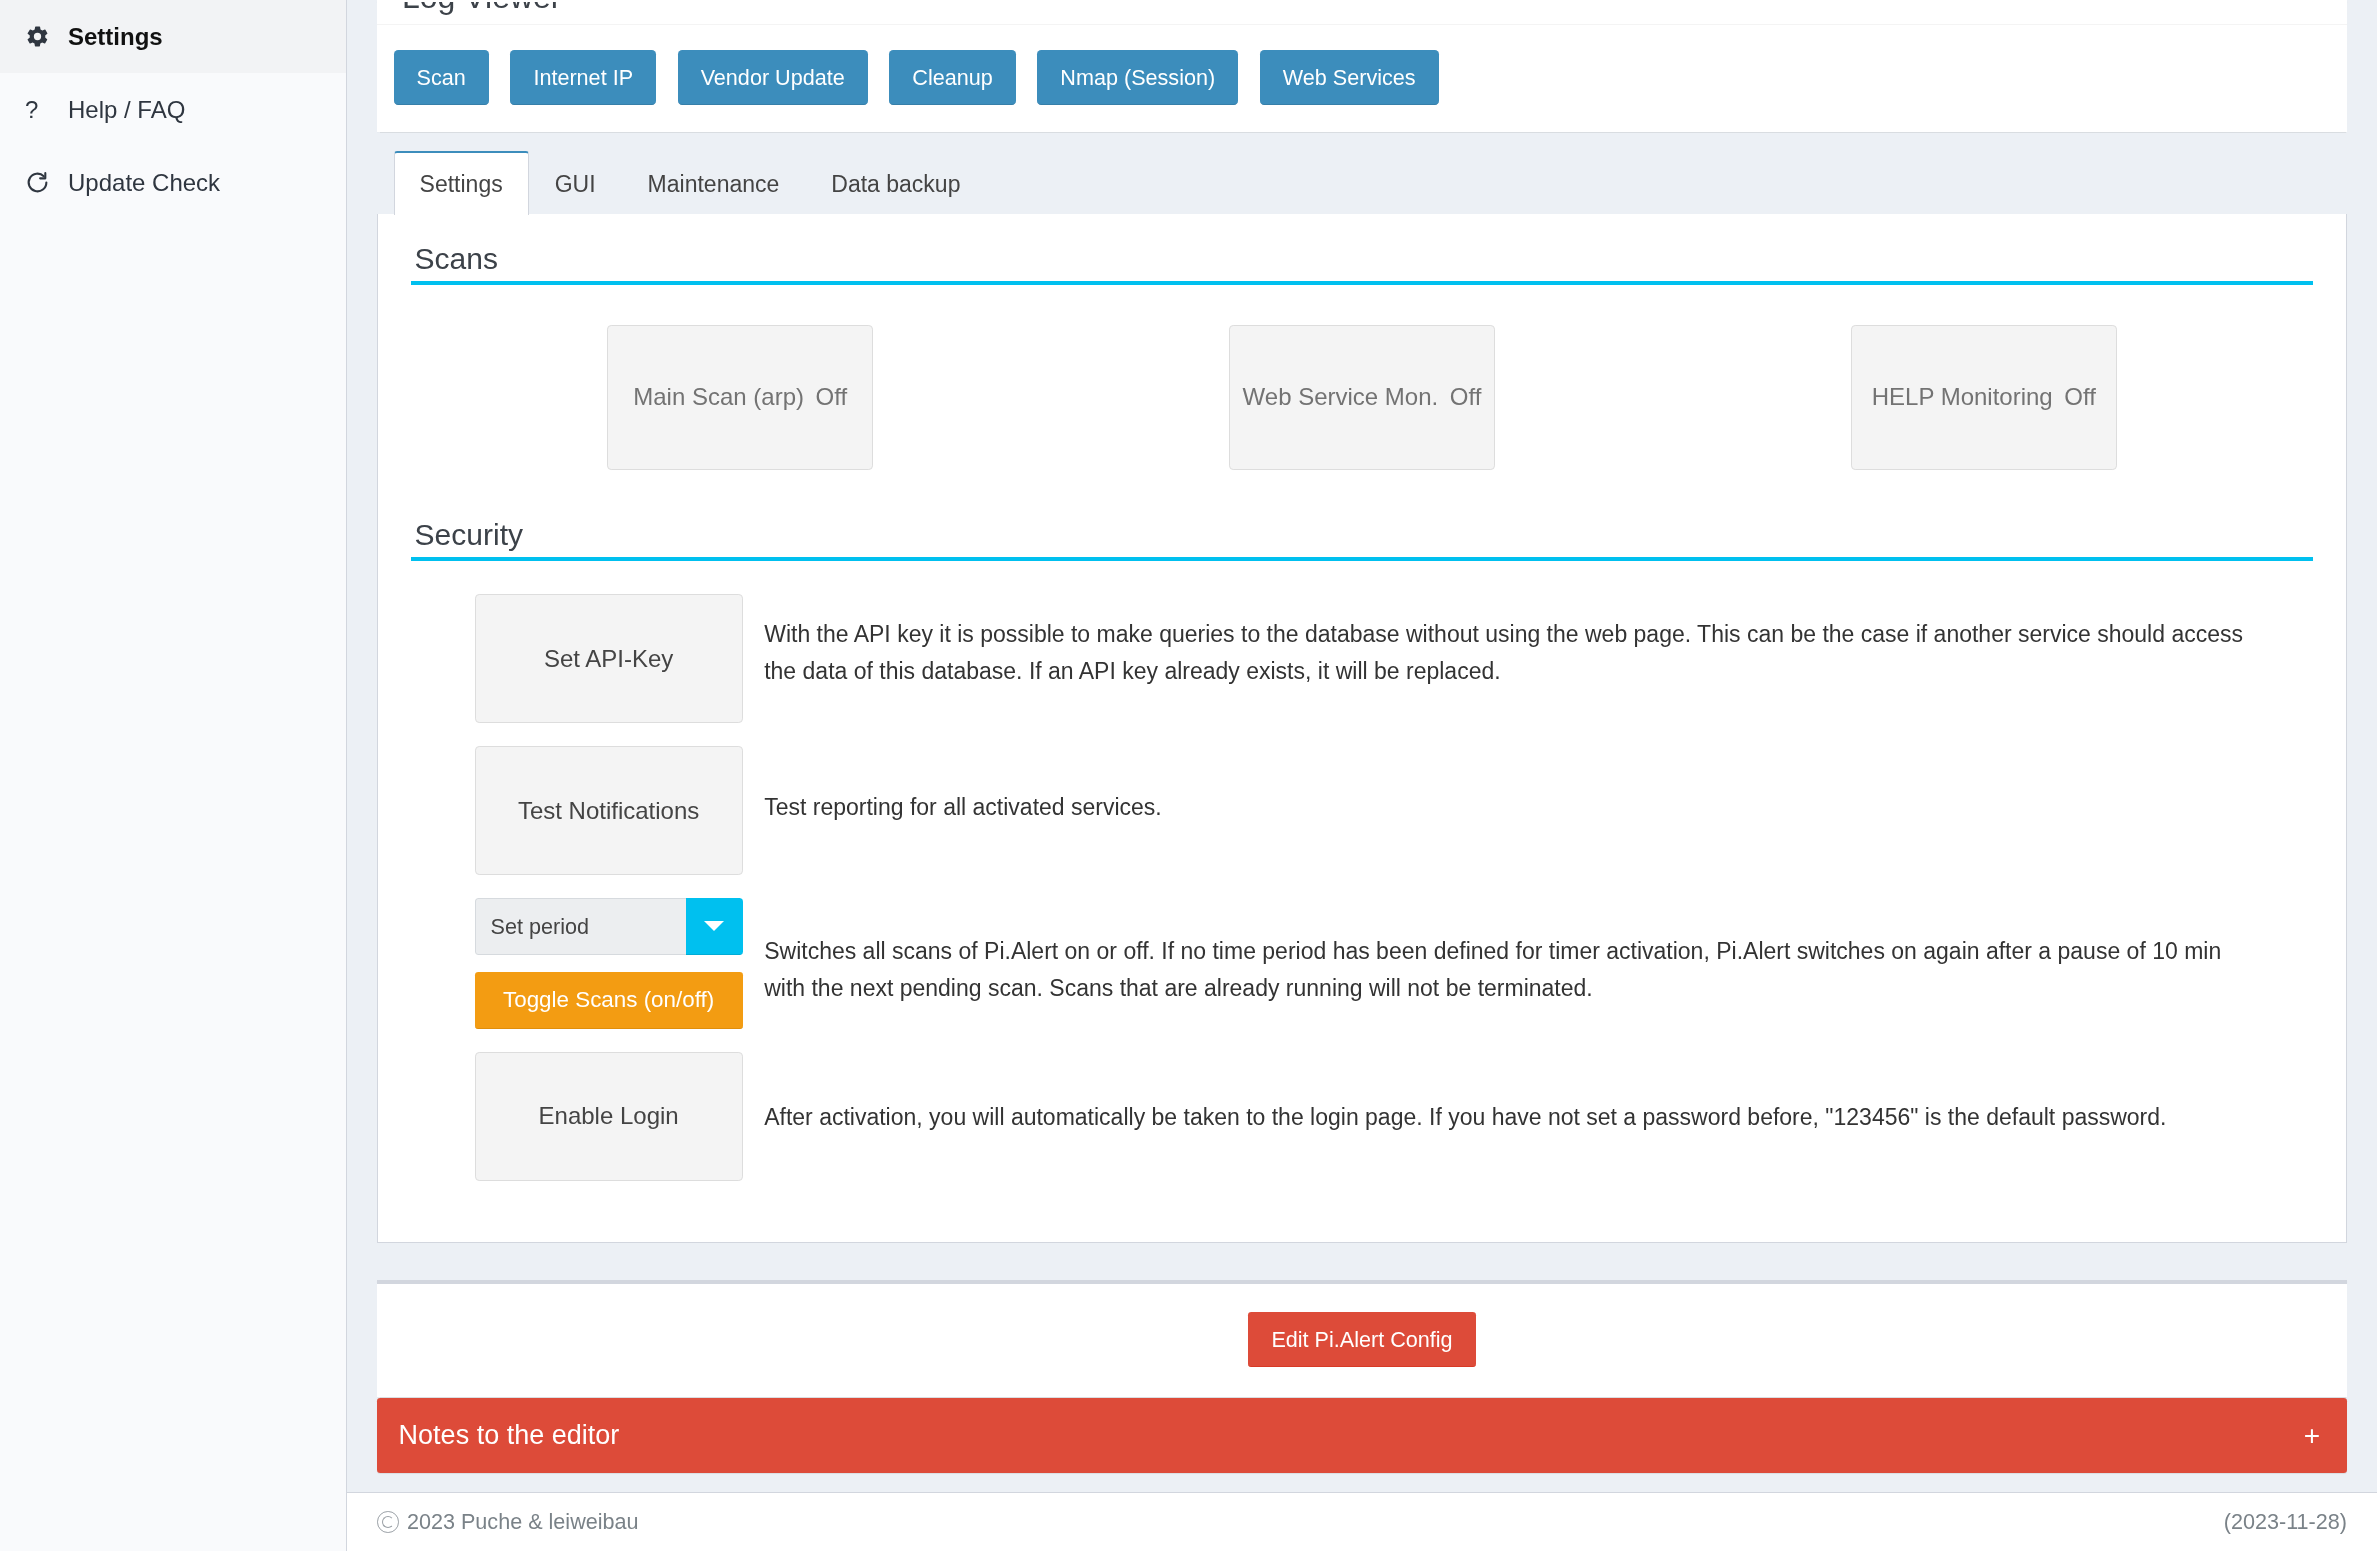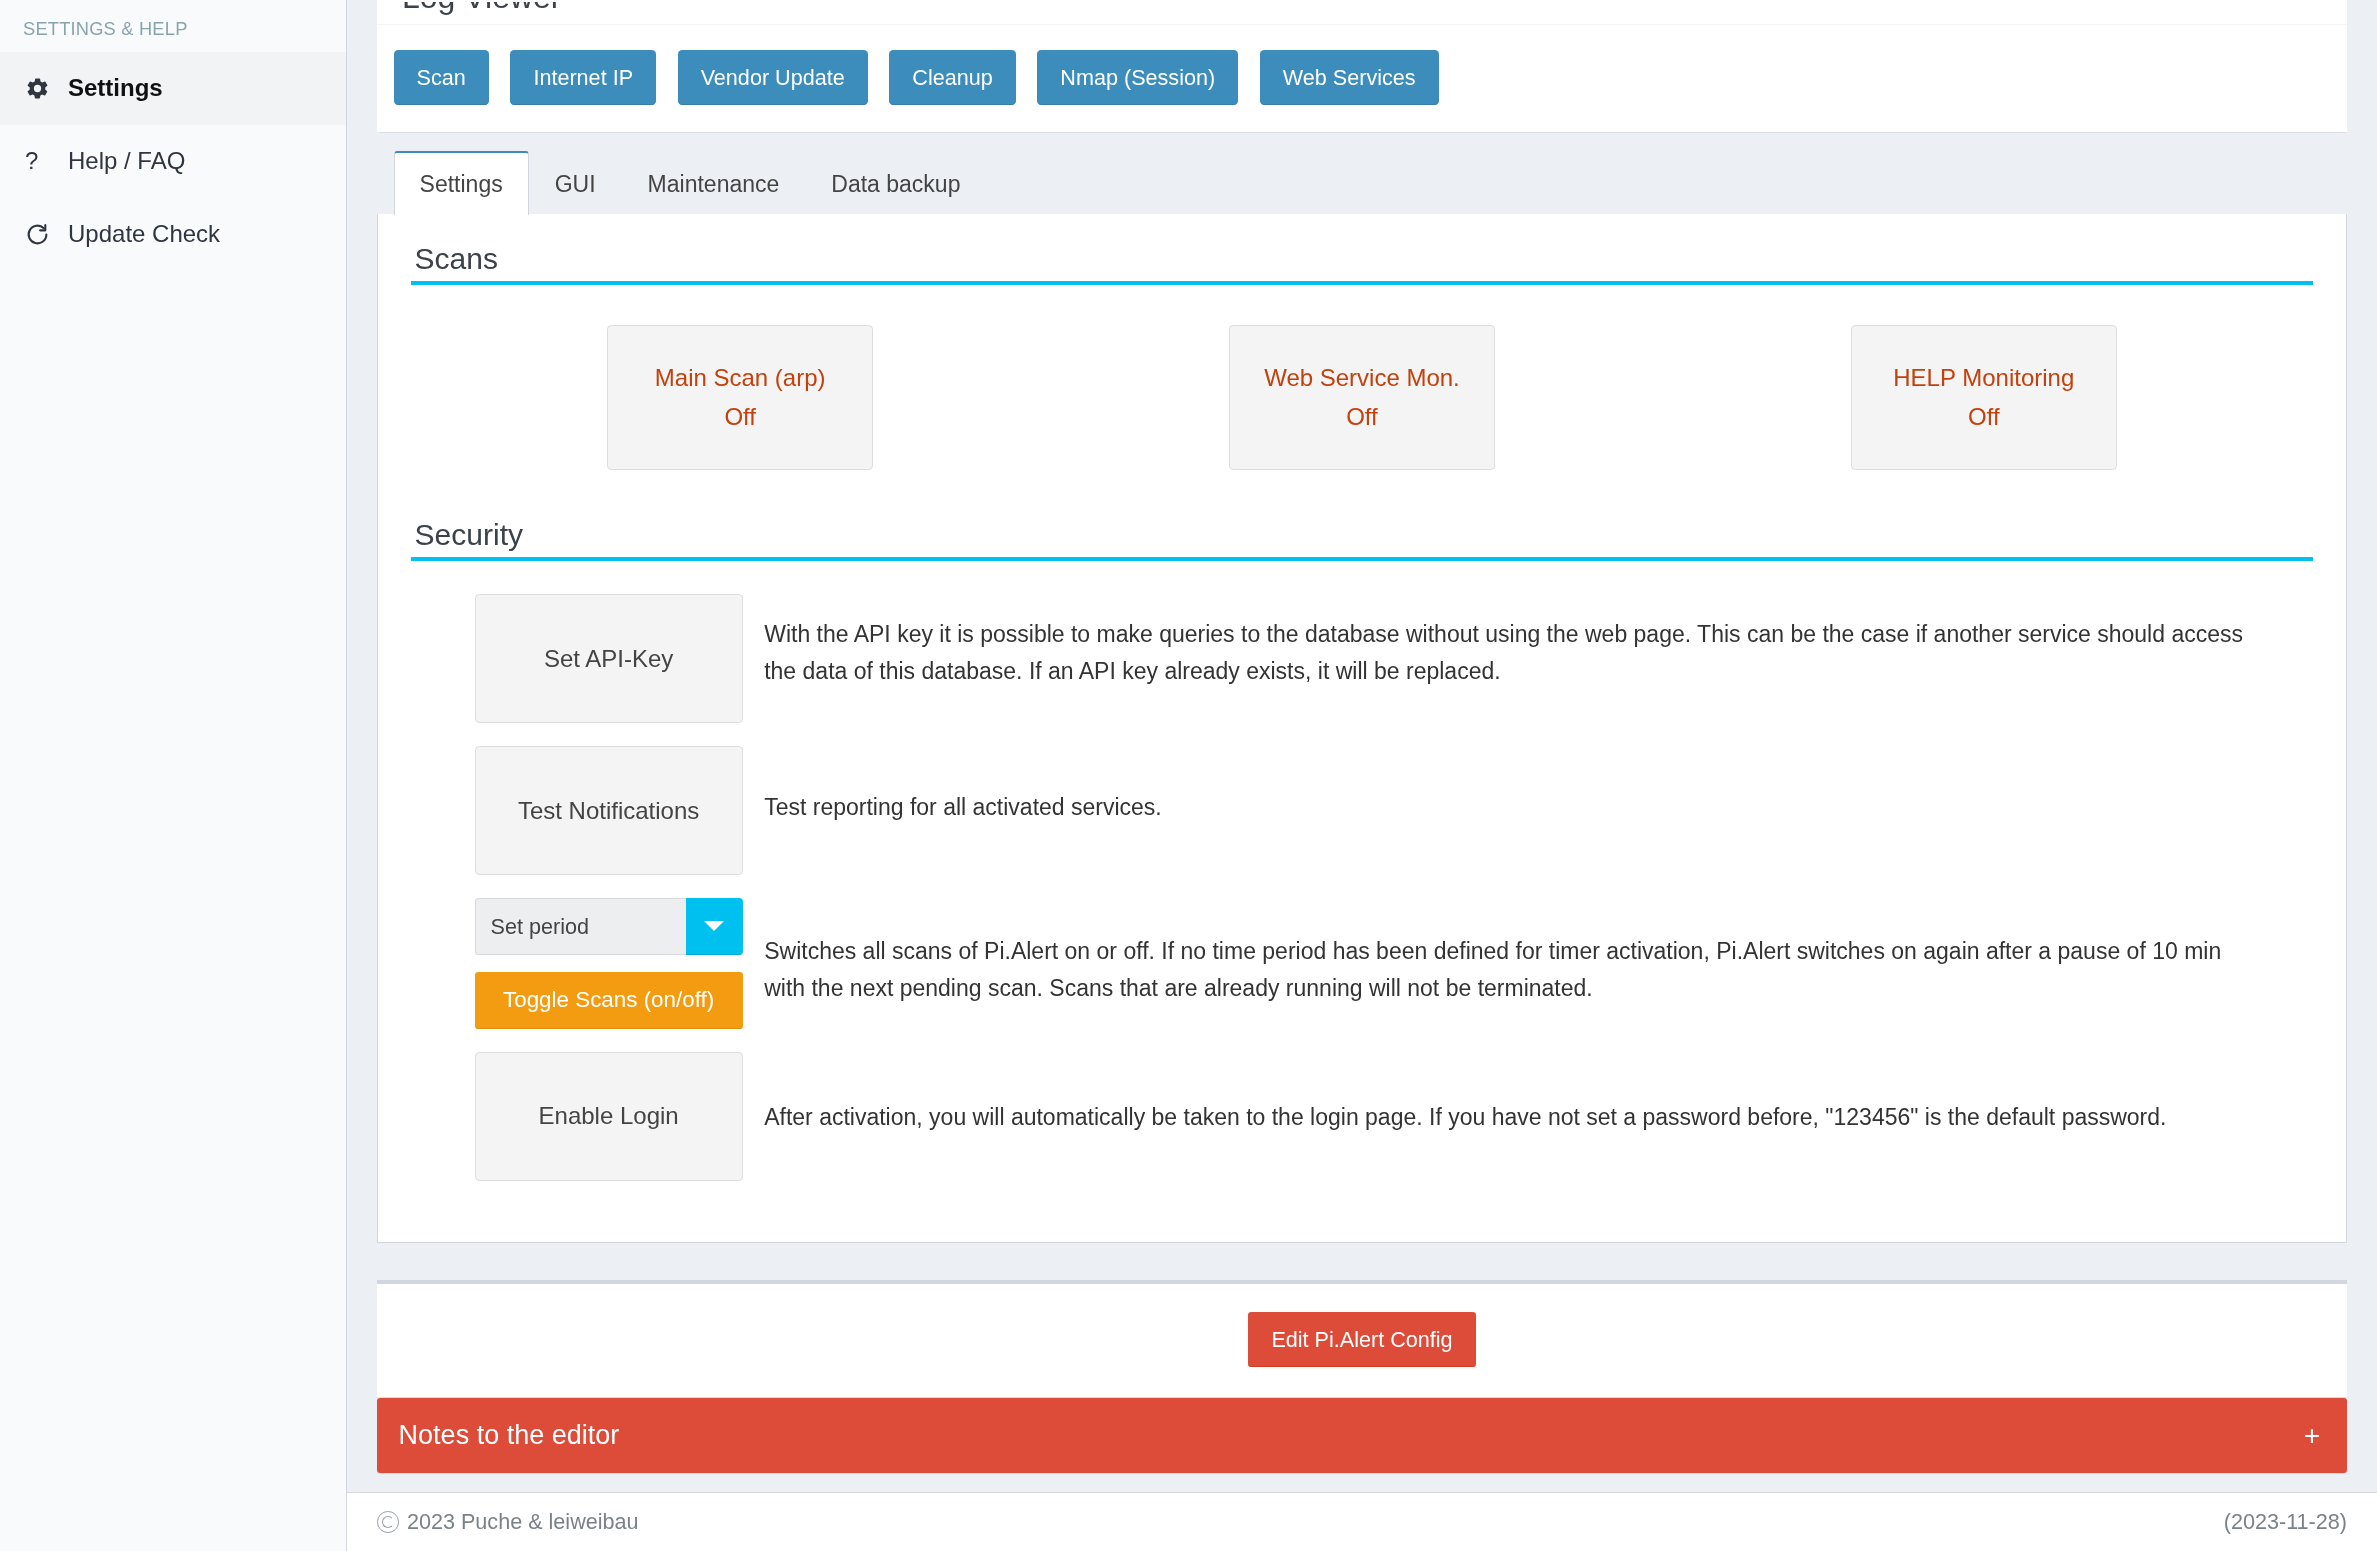--- a/index.html
+++ b/index.html
@@ -155,26 +155,26 @@
     justify-content: space-around;
     padding: 40px 33px 48px 33px;
   }
   .tile {
     background: #f4f4f4;
     border: 0.8px solid #ddd;
     border-radius: 4.2px;
     width: 266px;
     height: 145px;
     display: flex;
-    flex-direction: column;
+    flex-direction: row;
     align-items: center;
     justify-content: center;
     gap: 11.6px;
     font-size: 24px;
-    color: #c2410c;
+    color: #737373;
     cursor: pointer;
   }
 
   
   .sec-body { padding: 33px 18.3px 8.3px 18.3px; }
   .srow {
     display: flex;
     align-items: flex-start;
     margin-bottom: 23px;
   }
@@ -333,21 +333,20 @@
     border-right-color: transparent;
   }
   .spacer { height: 33px; }
 </style>
 </head>
 <body>
 
 <div class="page">
 
   <aside class="sidebar">
-    <div class="sidebar-header">SETTINGS &amp; HELP</div>
 
     <div class="sb-item active">
       <span class="sb-ico">
         <svg width="25" height="25" viewBox="0 0 24 24" fill="#2f3640">
           <path d="M19.4 13a7.8 7.8 0 0 0 0-2l2-1.6a.5.5 0 0 0 .1-.6l-1.9-3.3a.5.5 0 0 0-.6-.2l-2.4 1a7.6 7.6 0 0 0-1.7-1l-.4-2.5a.5.5 0 0 0-.5-.4h-3.8a.5.5 0 0 0-.5.4l-.4 2.5c-.6.3-1.2.6-1.7 1l-2.4-1a.5.5 0 0 0-.6.2L2.5 8.8a.5.5 0 0 0 .1.6L4.6 11a7.8 7.8 0 0 0 0 2l-2 1.6a.5.5 0 0 0-.1.6l1.9 3.3a.5.5 0 0 0 .6.2l2.4-1c.5.4 1.1.8 1.7 1l.4 2.5c0 .3.2.4.5.4h3.8c.3 0 .5-.1.5-.4l.4-2.5c.6-.3 1.2-.6 1.7-1l2.4 1a.5.5 0 0 0 .6-.2l1.9-3.3a.5.5 0 0 0-.1-.6L19.4 13zM12 15.5A3.5 3.5 0 1 1 15.5 12 3.5 3.5 0 0 1 12 15.5z"></path>
         </svg>
       </span>
       <span>Settings</span>
     </div>
 

